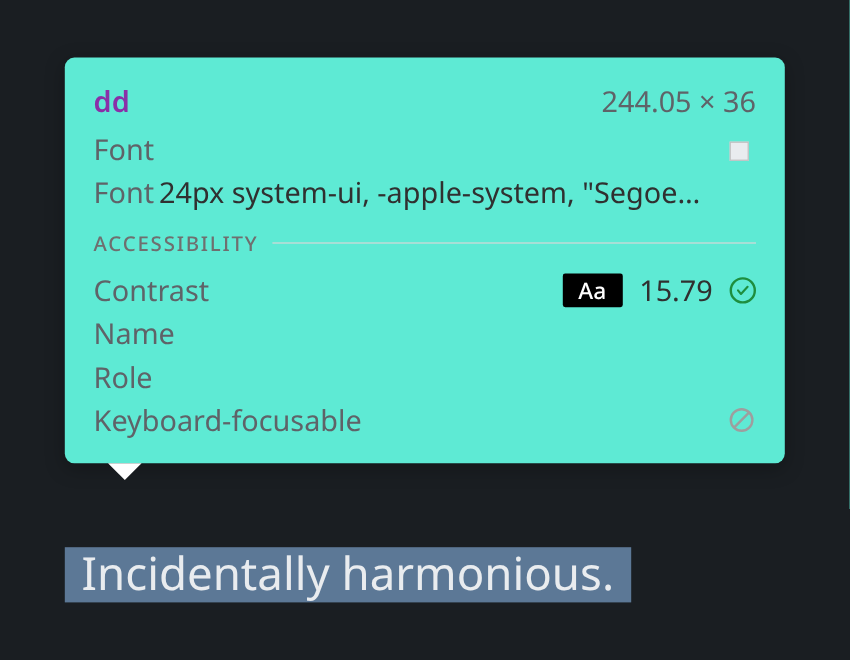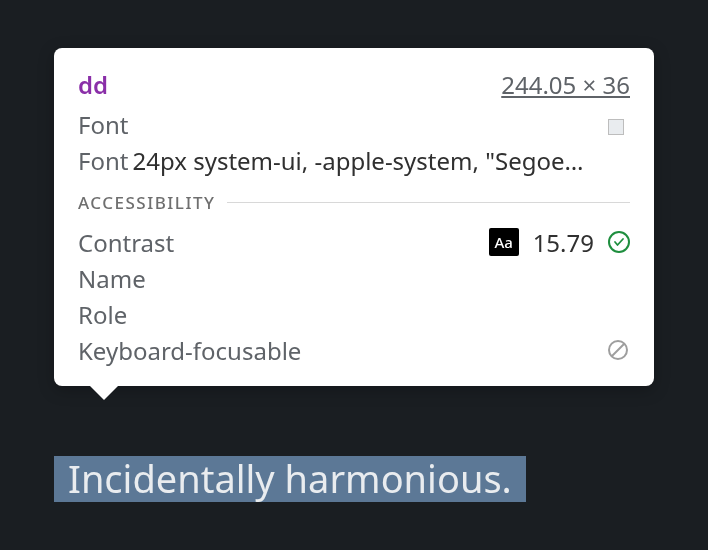--- a/index.html
+++ b/index.html
@@ -19,21 +19,21 @@
       color: #E9ECEF;
       background: #5c7896;
       padding: 0 14px;
       line-height: 1.2;
     }
     .tooltip {
       position: absolute;
       left: 54px;
       top: 48px;
       width: 600px;
-      background: #ffffff;
+      background: #5eead4;
       border-radius: 8px;
       box-shadow: 0 4px 16px rgba(0,0,0,0.25);
       padding: 18px 24px 18px 24px;
     }
     .tooltip::after {
       content: "";
       position: absolute;
       bottom: -14px;
       left: 36px;
       width: 0; height: 0;
@@ -48,21 +48,21 @@
       font-size: 24px;
       color: #5f6368;
       min-height: 36px;
     }
     .row.header { margin-bottom: 4px; }
     .tag {
       color: #8a2fa8;
       font-weight: 600;
       font-size: 24px;
     }
-    .dims { color: #5f6368; font-size: 24px; text-decoration: underline; }
+    .dims { color: #5f6368; font-size: 24px; }
     .label { color: #5f6368; }
     .value { color: #303030; }
     .color-swatch {
       display: inline-block;
       width: 16px; height: 16px;
       border: 1px solid #bdbdbd;
       vertical-align: middle;
       margin-right: 6px;
       background: #E9ECEF;
     }
@@ -90,23 +90,23 @@
       flex: 1;
       height: 1px;
       background: #d8d8d8;
     }
     .aa-badge {
       display: inline-flex;
       align-items: center;
       justify-content: center;
       background: #000;
       color: #fff;
-      font-size: 15px;
+      font-size: 19px;
       font-weight: 500;
-      width: 30px;
+      width: 50px;
       height: 28px;
       border-radius: 2px;
     }
     .contrast-right { display: flex; align-items: center; gap: 14px; }
     .check-icon {
       width: 22px; height: 22px;
       border-radius: 50%;
       border: 2px solid #1e8e3e;
       display: inline-flex;
       align-items: center; justify-content: center;

